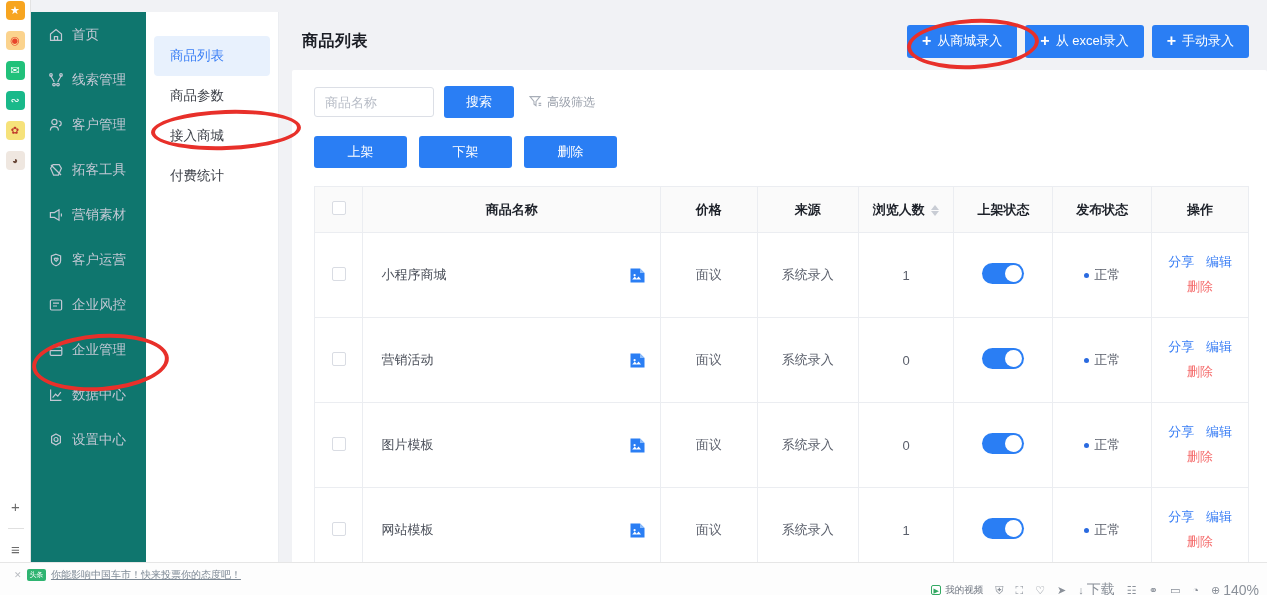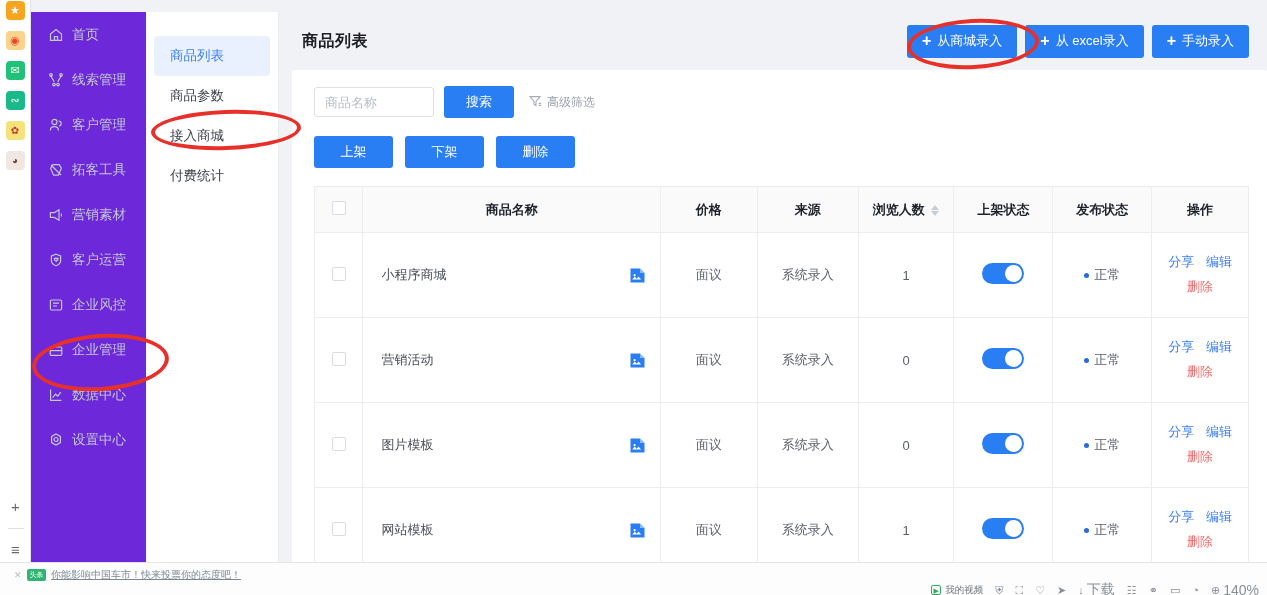--- a/index.html
+++ b/index.html
@@ -31,21 +31,21 @@
   .fav-tools {
     position: absolute; left: 0; bottom: 24px; width: 31px;
     display: flex; flex-direction: column; align-items: center;
   }
   .fav-tools .t { color: #6b6b6b; font-size: 15px; line-height: 1; margin-bottom: 14px; }
   .fav-div { width: 16px; height: 1px; background: #e0e0e0; margin: 0 0 13px 0; }
 
   
   .sidebar {
     position: absolute; left: 31px; top: 12px; width: 115px; height: 550px;
-    background: #6d28d9;
+    background: #0f766e;
   }
   .nav-item {
     position: relative; height: 45px; display: flex; align-items: center;
     padding-left: 16px; color: #c3c8d4; font-size: 13.5px; cursor: pointer;
   }
   .nav-item .ni { width: 17px; height: 17px; margin-right: 8px; flex: none;
     display: flex; align-items: center; justify-content: center; }
   .nav-item .ni svg { display: block; }
   .nav-item.active { background: #ffffff; color: #2a7ef4; }
   .nav-item.active::before {
@@ -98,21 +98,21 @@
     display: flex; align-items: center; padding: 0 10px; font-size: 13px; color: #3c4049;
     background: #fff; cursor: pointer;
   }
   .select .cv { margin-left: auto; color: #c2c6cf; font-size: 11px; }
   .btn-search { height: 30px; padding: 16px 22px; }
   .adv {
     display: flex; align-items: center; gap: 5px; color: #9aa0ab; font-size: 12px;
     cursor: pointer; margin-left: 4px;
   }
   .ops-row { display: flex; gap: 12px; padding: 18px 22px 0 22px; }
-  .btn-op { height: 32px; width: 79px; justify-content: center; padding: 0; }
+  .btn-op { height: 32px; width: 93px; justify-content: center; padding: 0; }
 
   
   .tbl-wrap { margin-top: 18px; padding: 0 18px 0 22px; }
   table { width: 100%; border-collapse: collapse; table-layout: fixed; }
   thead th {
     background: #fafafa; height: 46px; font-size: 13px; color: #1d2129;
     font-weight: bold; border: 1px solid #ebedf1; text-align: center;
   }
   tbody td {
     height: 85px; border: 1px solid #ebedf1; font-size: 13px; color: #5a5f6b;

